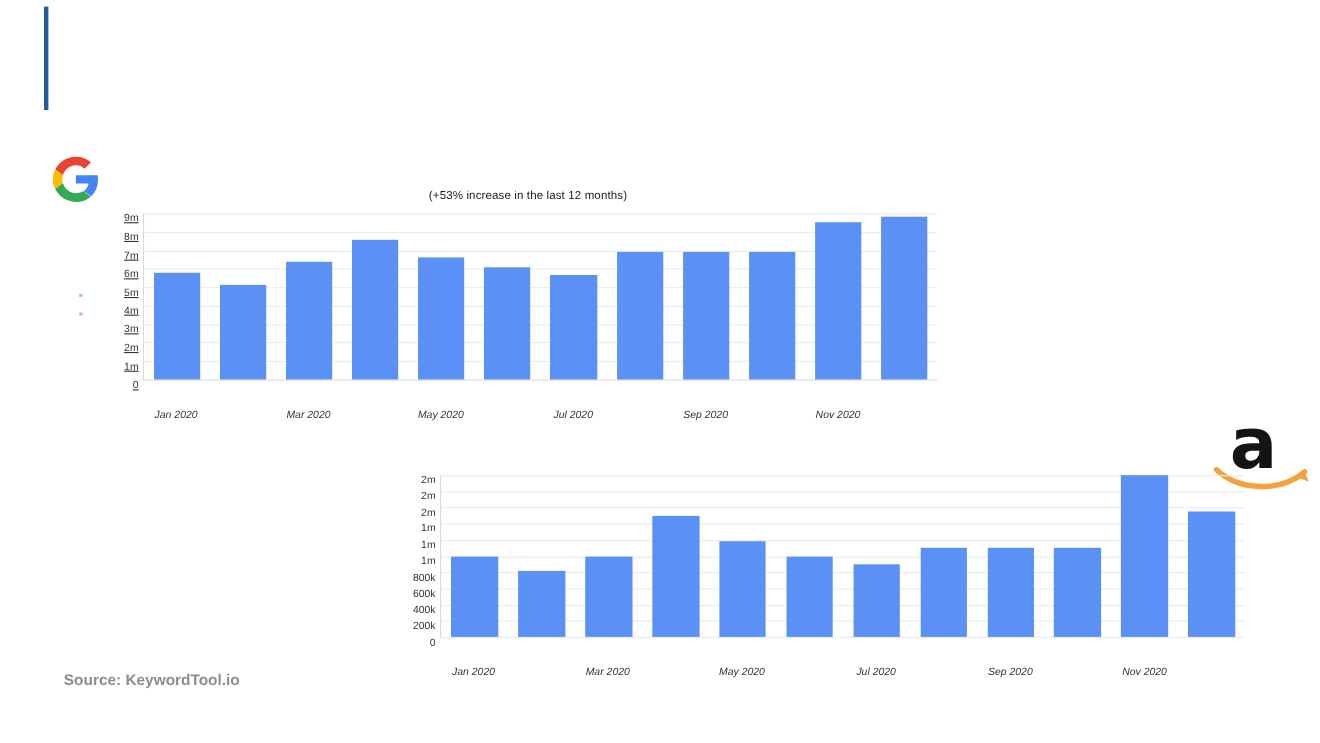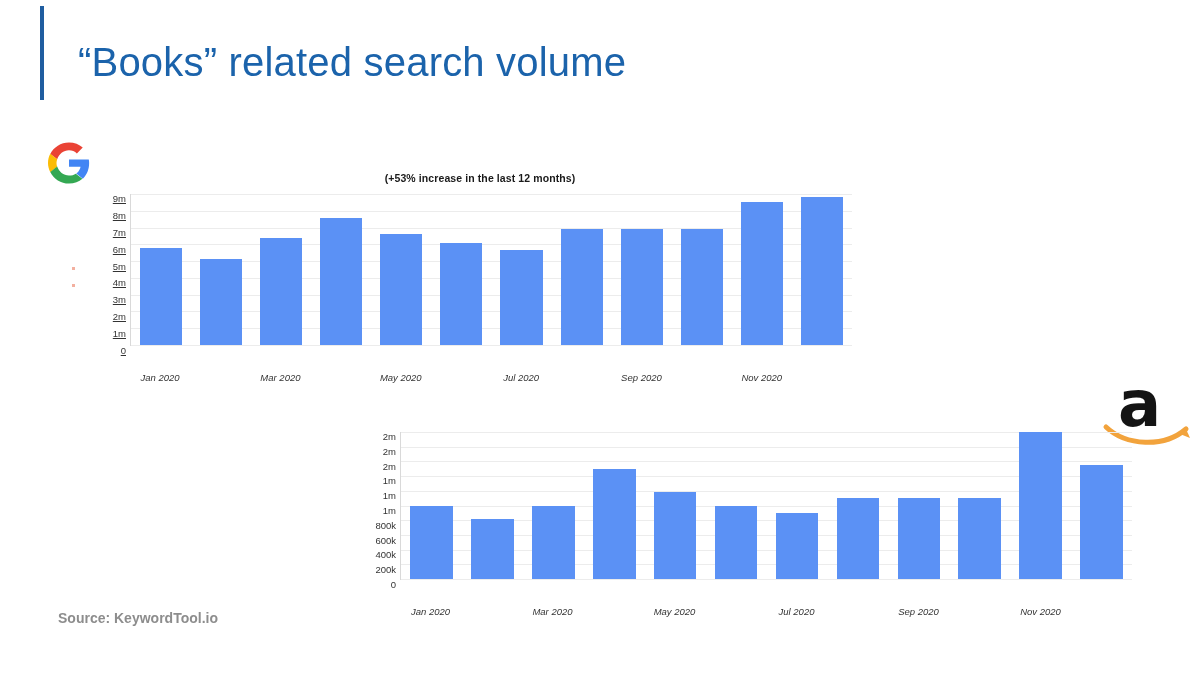--- a/index.html
+++ b/index.html
@@ -30,21 +30,21 @@
     position: absolute; left: 16px; top: -6px;
     font-size: 64px; font-weight: 700; color: #141414;
     font-family: "DejaVu Sans", sans-serif; line-height: 1;
   }
   .amazon-swoosh { position: absolute; left: 0; top: 42px; width: 92px; height: 28px; }
 
   
   .chart { position: absolute; }
   .chart-title {
     position: absolute; top: 0; left: 0; width: 100%;
-    text-align: center; font-size: 10.5px; font-weight: 700;
+    text-align: center; font-size: 10.5px; font-weight: 400;
     color: #1a1a1a; letter-spacing: .1px;
   }
   .plot-wrap { position: absolute; }
   .y-axis {
     position: absolute; left: 0; top: 0; height: 100%;
     display: flex; flex-direction: column; justify-content: space-between;
     align-items: flex-end; font-size: 9.5px; color: #333;
   }
   .y-axis span { transform: translateY(-50%); line-height: 1; display: block; height: 0; }
   .plot {
@@ -91,21 +91,20 @@
   .ingram-logo sup { font-size: 9px; vertical-align: super; }
 
   .artifact { position: absolute; width: 3px; height: 3px; background: #f3b0a0; }
 </style>
 </head>
 <body>
 
 <div class="slide">
 
   <div class="title-accent"></div>
-  <div class="slide-title">“Books” related search volume</div>
 
   <div class="google-logo">
     <svg viewBox="0 0 48 48" width="42" height="42" aria-hidden="true">
       <path fill="#EA4335" d="M24 9.5c3.5 0 6.6 1.2 9 3.6l6.7-6.7C35.6 2.6 30.2.5 24 .5 14.6.5 6.5 5.9 2.6 13.7l7.9 6.1C12.4 13.9 17.7 9.5 24 9.5z"></path>
       <path fill="#FBBC05" d="M10.5 28.4c-.5-1.4-.8-2.9-.8-4.4s.3-3 .8-4.4l-7.9-6.1C1 16.6 0 20.2 0 24s1 7.4 2.6 10.5l7.9-6.1z"></path>
       <path fill="#34A853" d="M24 47.5c6.2 0 11.5-2 15.3-5.5l-7.5-5.8c-2.1 1.4-4.8 2.2-7.8 2.2-6.3 0-11.6-4.4-13.5-10.3l-7.9 6.1C6.5 42.1 14.6 47.5 24 47.5z"></path>
       <path fill="#4285F4" d="M47 24c0-1.6-.1-2.8-.4-4.1H24v8.5h13.2c-.3 2.2-1.7 5.5-4.9 7.7l7.5 5.8C44.3 37.6 47 31.5 47 24z"></path>
     </svg>
   </div>
 

